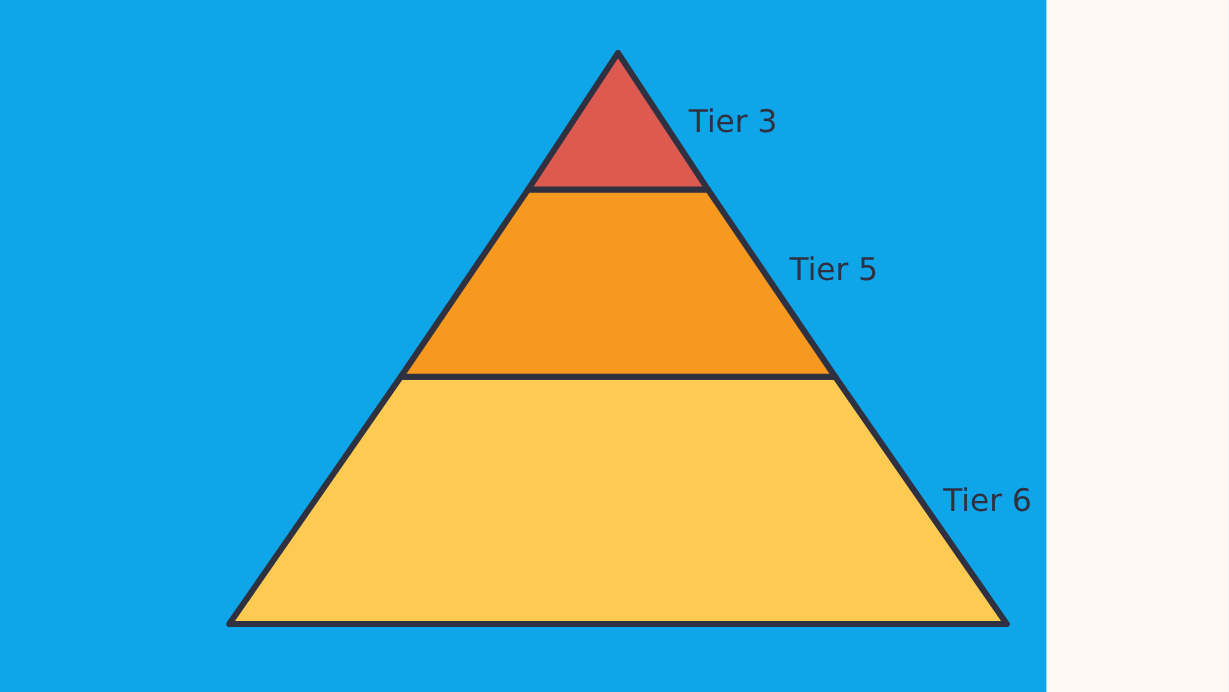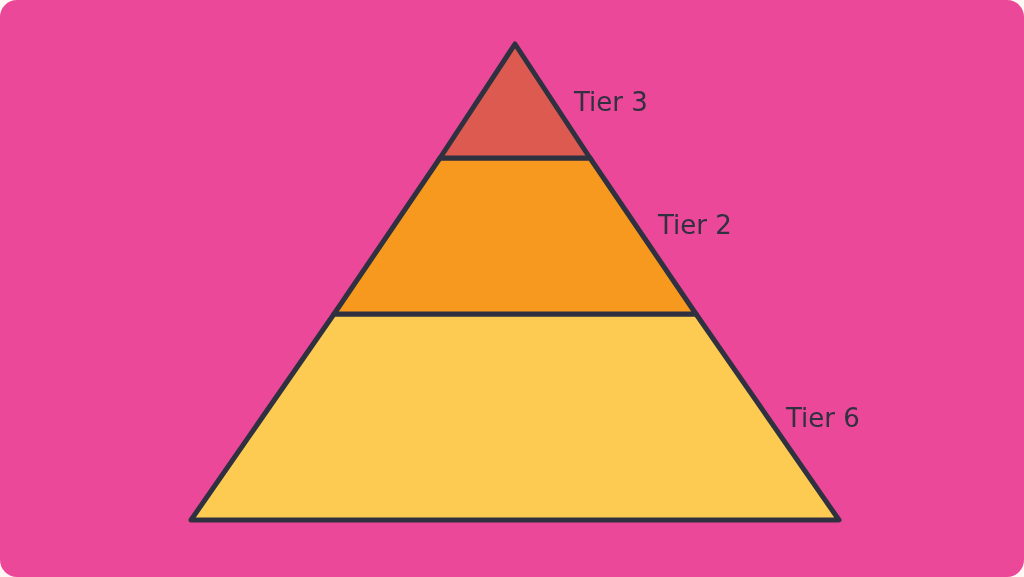--- a/index.html
+++ b/index.html
@@ -5,24 +5,23 @@
     html, body {
       margin: 0;
       padding: 0;
       width: 1024px;
       height: 577px;
       overflow: hidden;
       background: #fdf8f3;
     }
     .canvas {
       position: relative;
-      width: 1024px;
+      width: 872px;
       height: 577px;
-      background: #ec4899;
-      border-radius: 17px;
+      background: #0ea5e9;
     }
     svg.pyramid {
       position: absolute;
       left: 0;
       top: 0;
     }
     .tier-label {
       position: absolute;
       font-family: "DejaVu Sans", sans-serif;
       font-size: 26px;
@@ -38,15 +37,15 @@
   <svg class="pyramid" width="1024" height="577" viewBox="0 0 1024 577">
 
     <polygon points="334,314 696,314 839,520 191,520" fill="#fecb52" stroke="#2f3140" stroke-width="5" stroke-linejoin="round"></polygon>
 
     <polygon points="440,158 590,158 696,314 334,314" fill="#f7981f" stroke="#2f3140" stroke-width="5" stroke-linejoin="round"></polygon>
 
     <polygon points="515,44 590,158 440,158" fill="#dc5a50" stroke="#2f3140" stroke-width="5" stroke-linejoin="round"></polygon>
   </svg>
 
   <div class="tier-label" style="left:574px; top:89px;">Tier 3</div>
-  <div class="tier-label" style="left:658px; top:212px;">Tier 2</div>
+  <div class="tier-label" style="left:658px; top:212px;">Tier 5</div>
   <div class="tier-label" style="left:786px; top:405px;">Tier 6</div>
 </div>
 
 </body></html>

